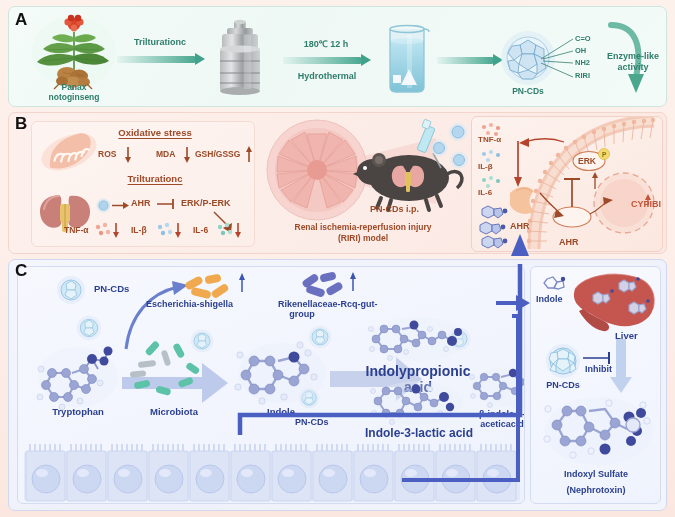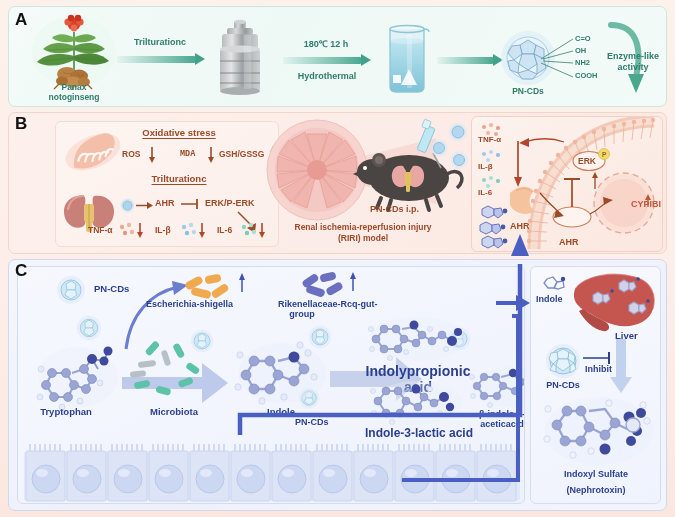--- a/index.html
+++ b/index.html
@@ -36,21 +36,20 @@
     left: 8px; top: 259px; width: 659px; height: 252px;
     background: linear-gradient(160deg,#f4f6fd 0%, #eef1fb 60%, #f3f5fd 100%);
     border: 1px solid #cfd8ef;
   }
 
   .subbox { position: absolute; border-radius: 6px; }
   #bLeftBox {
     left: 22px; top: 8px; width: 224px; height: 126px;
     background: linear-gradient(150deg,#fdf4f1 0%,#fcefea 100%);
     border: 1px solid #f4dcd3;
-    margin-left: 24px;
   }
   #bRightBox {
     left: 462px; top: 3px; width: 192px; height: 136px;
     background: linear-gradient(150deg,#fdf2ee 0%,#fbe7df 100%);
     border: 1px solid #f2d2c6;
     overflow: hidden;
   }
   #cLeftBox {
     left: 8px; top: 6px; width: 508px; height: 238px;
     background: linear-gradient(160deg,#f6f8fe 0%,#eef2fc 100%);
@@ -215,21 +214,21 @@
       </g>
     </svg>
     <div class="lbl green-t ctr" style="left:490px; top:80px; width:58px;">PN-CDs</div>
 
     <svg style="position:absolute; left:530px; top:26px;" width="36" height="50" viewBox="0 0 36 50">
       <path d="M2 26 L34 6 M4 26 L34 18 M4 28 L34 30 M2 30 L34 44" stroke="#4d8f7d" stroke-width="0.9" fill="none"></path>
     </svg>
     <div class="lbl green-t" style="left:566px; top:28px; font-size:7.5px;">C=O</div>
     <div class="lbl green-t" style="left:566px; top:40px; font-size:7.5px;">OH</div>
     <div class="lbl green-t" style="left:566px; top:52px; font-size:7.5px;">NH2</div>
-    <div class="lbl green-t" style="left:566px; top:65px; font-size:7.5px;">COOH</div>
+    <div class="lbl green-t" style="left:566px; top:65px; font-size:7.5px;">RIRI</div>
 
     <svg style="position:absolute; left:596px; top:12px;" width="56" height="82" viewBox="0 0 56 82">
       <path d="M6 6 C30 6 38 26 31 58" stroke="#56ae95" stroke-width="6" fill="none" stroke-linecap="round" opacity="0.85"></path>
       <polygon points="23,55 39,55 31,74" fill="#4aa68d"></polygon>
     </svg>
     <div class="lbl green-t ctr" style="left:594px; top:44px; width:60px; font-size:9px;">Enzyme-like</div>
     <div class="lbl green-t ctr" style="left:594px; top:55px; width:60px; font-size:9px;">activity</div>
   </div>
 
   <div class="panel" id="panelB">
@@ -250,21 +249,21 @@
       </svg>
 
       <div class="lbl brown-t ctr und" style="left:58px; top:6px; width:130px; font-size:9.5px;">Oxidative stress</div>
 
       <div class="lbl brown-t" style="left:66px; top:28px; font-size:8.5px;">ROS</div>
       <svg style="position:absolute; left:92px; top:24px;" width="8" height="18">
         <line x1="4" y1="1" x2="4" y2="12" stroke="#9c4a28" stroke-width="1.6"></line>
         <polygon points="1,11 7,11 4,17" fill="#9c4a28"></polygon>
       </svg>
 
-      <div class="lbl brown-t" style="left:124px; top:28px; font-size:8.5px;font-family:Liberation Mono, monospace;">MDA</div>
+      <div class="lbl brown-t" style="left:124px; top:28px; font-size:8.5px;">MDA</div>
       <svg style="position:absolute; left:151px; top:24px;" width="8" height="18">
         <line x1="4" y1="1" x2="4" y2="12" stroke="#9c4a28" stroke-width="1.6"></line>
         <polygon points="1,11 7,11 4,17" fill="#9c4a28"></polygon>
       </svg>
 
       <div class="lbl brown-t" style="left:163px; top:28px; font-size:8.5px;text-align:right;">GSH/GSSG</div>
       <svg style="position:absolute; left:213px; top:23px;" width="8" height="18">
         <line x1="4" y1="6" x2="4" y2="17" stroke="#9c4a28" stroke-width="1.6"></line>
         <polygon points="1,7 7,7 4,1" fill="#9c4a28"></polygon>
       </svg>
@@ -656,21 +655,21 @@
           </g>
           <g fill="#e6ebfa" stroke="#b9c2e2" stroke-width="0.5">
             <circle cx="5" cy="26" r="3"></circle>
               <circle cx="4" cy="54" r="3"></circle>
             <circle cx="26" cy="64" r="3"></circle>
               <circle cx="44" cy="58" r="3"></circle>
             <circle cx="64" cy="40" r="3"></circle>
           </g>
         </g>
       </svg>
-      <div class="lbl blue-t ctr" style="left:2px; top:140px; width:92px; font-size:9.5px;">Tryptophan</div>
+      <div class="lbl blue-t ctr" style="left:14px; top:140px; width:92px; font-size:9.5px;">Tryptophan</div>
 
       <svg style="position:absolute; left:102px; top:72px;" width="112" height="72" viewBox="0 0 112 72">
         <path d="M2 38 L82 38 L82 24 L108 44 L82 64 L82 50 L2 50 Z" fill="#b4c2e8" opacity="0.85"></path>
         <path d="M2 38 L82 38 L82 24 L108 44 L82 64 L82 50 L2 50 Z" fill="url(#none)"></path>
         <g fill="#5cc3a8">
           <rect x="14" y="42" width="16" height="7" rx="3.5" transform="rotate(-12 22 45)"></rect>
           <rect x="36" y="48" width="15" height="7" rx="3.5" transform="rotate(16 43 51)"></rect>
           <rect x="58" y="40" width="15" height="7" rx="3.5" transform="rotate(-20 65 43)"></rect>
           <rect x="24" y="6" width="16" height="7" rx="3.5" transform="rotate(-48 32 9)"></rect>
           <rect x="52" y="8" width="15" height="7" rx="3.5" transform="rotate(62 59 11)"></rect>

